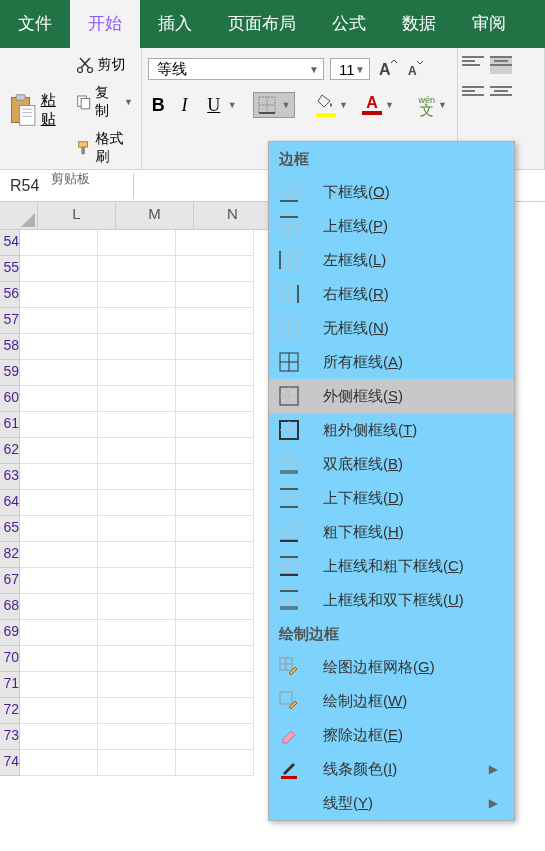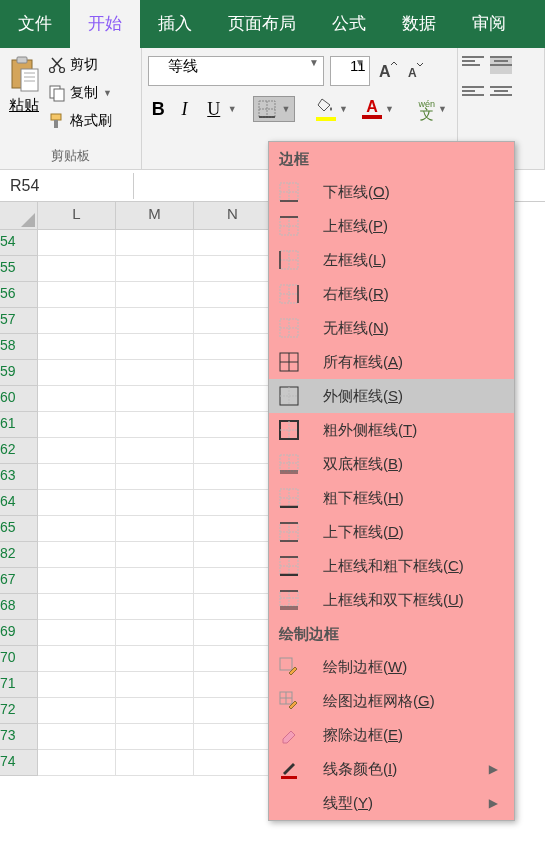--- a/index.html
+++ b/index.html
@@ -11,31 +11,31 @@
     .tab.active { background: #f3f3f3; color: #8b5cf6; }
     
     
     .ribbon { display: flex; background: #f3f3f3; border-bottom: 1px solid #d4d4d4; height: 122px; }
     .ribbon-group { display: flex; flex-direction: column; border-right: 1px solid #d4d4d4; padding: 4px 6px 2px; position: relative; }
     .group-label { font-size: 13px; color: #666; text-align: center; padding: 2px 0; margin-top: auto; }
     
     
     .clipboard { width: 142px; }
     .clipboard-main { display: flex; gap: 4px; flex: 1; }
-    .paste-btn { display: flex; flex-direction: column; align-items: center; gap: 4px; padding: 4px 2px; cursor: pointer; text-decoration: underline; }
+    .paste-btn { display: flex; flex-direction: row; align-items: center; gap: 4px; padding: 4px 2px; cursor: pointer; text-decoration: underline; }
     .paste-icon { width: 32px; height: 36px; }
     .clipboard-actions { display: flex; flex-direction: column; gap: 6px; padding-top: 2px; }
     .clip-action { display: flex; align-items: center; gap: 4px; font-size: 14px; cursor: pointer; padding: 2px; }
     .clip-icon { width: 18px; height: 18px; }
     
     
     .font-group { width: 316px; }
     .font-row { display: flex; gap: 6px; align-items: center; }
     .font-row1 { margin-bottom: 10px; margin-top: 4px; }
-    .font-select { border: 1px solid #ababab; background: #fff; height: 30px; display: flex; padding: 0 19px; position: relative; }
+    .font-select { border: 1px solid #ababab; background: #fff; height: 22px; display: flex; align-items: center; padding: 0 8px; position: relative; }
     .font-name { width: 176px; font-size: 15px; }
     .font-size { width: 40px; font-size: 15px; }
     .dropdown-arrow { position: absolute; right: 4px; font-size: 10px; color: #666; }
     .font-resize-btn { width: 22px; height: 26px; display: flex; align-items: center; justify-content: center; }
     .bold, .italic, .underline { width: 26px; height: 26px; display: flex; align-items: center; justify-content: center; font-size: 18px; cursor: pointer; }
     .bold { font-weight: bold; }
     .italic { font-style: italic; font-family: serif; }
     .underline { text-decoration: underline; font-family: serif; }
     .btn-group { display: flex; align-items: center; }
     .border-btn { background: #c8c8c8; border: 1px solid #969696; padding: 3px 4px; display: flex; align-items: center; gap: 4px; cursor: pointer; }
@@ -54,25 +54,25 @@
     .name-box { width: 134px; border-right: 1px solid #ccc; padding: 4px 10px; font-size: 16px; color: #333; }
     
     
     .sheet { display: flex; }
     .col-headers { display: flex; height: 28px; }
     .corner-cell { width: 38px; background: #e6e6e6; border-right: 1px solid #ccc; border-bottom: 1px solid #ccc; position: relative; }
     .corner-tri { position: absolute; bottom: 2px; right: 2px; width: 0; height: 0; border: 7px solid transparent; border-right-color: #b0b0b0; border-bottom-color: #b0b0b0; }
     .col-header { width: 78px; text-align: center; background: #e6e6e6; border-right: 1px solid #ccc; border-bottom: 1px solid #ccc; font-size: 15px; color: #555; padding: 3px 0; }
     .rows { }
     .row { display: flex; height: 26px; }
-    .row-header { width: 38px; text-align: left; background: #e6e6e6; border-right: 1px solid #ccc; border-bottom: 1px solid #ccc; font-size: 14px; color: #15803d; padding: 3px 0; }
+    .row-header { width: 20px; text-align: right; background: #e6e6e6; border-right: 1px solid #ccc; border-bottom: 1px solid #ccc; font-size: 14px; color: #4c1d95; padding: 3px 0; }
     .cell { width: 78px; border-right: 1px solid #e0e0e0; border-bottom: 1px solid #e0e0e0; }
     
     
-    .borders-menu { position: absolute; left: 268px; top: 141px; width: 247px; background: #fca5a5; border: 1px solid #b0b0b0; box-shadow: 2px 2px 6px rgba(0,0,0,0.3); z-index: 10; }
+    .borders-menu { position: absolute; left: 268px; top: 141px; width: 247px; background: #7dd3fc; border: 1px solid #b0b0b0; box-shadow: 2px 2px 6px rgba(0,0,0,0.3); z-index: 10; }
     .menu-header { font-size: 15px; font-weight: bold; color: #555; padding: 8px 10px 6px; }
     .menu-item { display: flex; align-items: center; gap: 24px; padding: 7px 10px; font-size: 15px; color: #333; cursor: pointer; position: relative; }
     .menu-item.highlighted { background: #c8c8c8; }
     .menu-icon { width: 20px; height: 20px; flex-shrink: 0; }
     .menu-item .shortcut { text-decoration: underline; }
     .submenu-arrow { margin-left: auto; font-size: 12px; color: #666; padding-right: 6px; }
     .small-arrow { font-size: 9px; color: #666; margin-left: 1px; }
   </style>
 </head>
 <body>
@@ -462,34 +462,34 @@
         <line x1="1" y1="19" x2="19" y2="19" stroke="#333"></line>
       </svg>
     <span><span>双底框线(</span><span class="shortcut">B</span><span>)</span></span>
   </div>
 
   <div class="menu-item">
     <svg class="menu-icon" viewBox="0 0 20 20">
         <rect x="1" y="1" width="18" height="18" fill="none" stroke="#bbb" stroke-dasharray="2 1"></rect>
         <line x1="10" y1="1" x2="10" y2="19" stroke="#bbb" stroke-dasharray="2 1"></line>
         <line x1="1" y1="10" x2="19" y2="10" stroke="#bbb" stroke-dasharray="2 1"></line>
-        <line x1="1" y1="19" x2="19" y2="19" stroke="#333" stroke-width="2.5"></line>
-      </svg>
-    <span><span>粗下框线(</span><span class="shortcut">H</span><span>)</span></span>
-  </div>
-
-  <div class="menu-item">
-    <svg class="menu-icon" viewBox="0 0 20 20">
-        <rect x="1" y="1" width="18" height="18" fill="none" stroke="#bbb" stroke-dasharray="2 1"></rect>
-        <line x1="10" y1="1" x2="10" y2="19" stroke="#bbb" stroke-dasharray="2 1"></line>
-        <line x1="1" y1="10" x2="19" y2="10" stroke="#bbb" stroke-dasharray="2 1"></line>
         <line x1="1" y1="1" x2="19" y2="1" stroke="#333" stroke-width="1.5"></line>
         <line x1="1" y1="19" x2="19" y2="19" stroke="#333" stroke-width="1.5"></line>
       </svg>
     <span><span>上下框线(</span><span class="shortcut">D</span><span>)</span></span>
+  </div>
+
+  <div class="menu-item">
+    <svg class="menu-icon" viewBox="0 0 20 20">
+        <rect x="1" y="1" width="18" height="18" fill="none" stroke="#bbb" stroke-dasharray="2 1"></rect>
+        <line x1="10" y1="1" x2="10" y2="19" stroke="#bbb" stroke-dasharray="2 1"></line>
+        <line x1="1" y1="10" x2="19" y2="10" stroke="#bbb" stroke-dasharray="2 1"></line>
+        <line x1="1" y1="19" x2="19" y2="19" stroke="#333" stroke-width="2.5"></line>
+      </svg>
+    <span><span>粗下框线(</span><span class="shortcut">H</span><span>)</span></span>
   </div>
 
   <div class="menu-item">
     <svg class="menu-icon" viewBox="0 0 20 20">
         <rect x="1" y="1" width="18" height="18" fill="none" stroke="#bbb" stroke-dasharray="2 1"></rect>
         <line x1="10" y1="1" x2="10" y2="19" stroke="#bbb" stroke-dasharray="2 1"></line>
         <line x1="1" y1="10" x2="19" y2="10" stroke="#bbb" stroke-dasharray="2 1"></line>
         <line x1="1" y1="1" x2="19" y2="1" stroke="#333" stroke-width="1.5"></line>
         <line x1="1" y1="19" x2="19" y2="19" stroke="#333" stroke-width="2.5"></line>
       </svg>
@@ -506,37 +506,37 @@
         <line x1="1" y1="19" x2="19" y2="19" stroke="#333"></line>
       </svg>
     <span><span>上框线和双下框线(</span><span class="shortcut">U</span><span>)</span></span>
   </div>
 
   <div class="menu-header">绘制边框</div>
 
   <div class="menu-item">
     <svg class="menu-icon" viewBox="0 0 20 20">
         <rect x="1" y="1" width="12" height="12" fill="none" stroke="#999"></rect>
-        <path d="M10 16 L16 10 L18 12 L12 18 Z" fill="#f4a742" stroke="#8a6a2f"></path>
-      </svg>
-    <span><span>绘制边框(</span><span class="shortcut">W</span><span>)</span></span>
-  </div>
-
-  <div class="menu-item">
-    <svg class="menu-icon" viewBox="0 0 20 20">
-        <rect x="1" y="1" width="12" height="12" fill="none" stroke="#999"></rect>
         <line x1="7" y1="1" x2="7" y2="13" stroke="#999"></line>
         <line x1="1" y1="7" x2="13" y2="7" stroke="#999"></line>
         <path d="M10 16 L16 10 L18 12 L12 18 Z" fill="#f4a742" stroke="#8a6a2f"></path>
       </svg>
     <span><span>绘图边框网格(</span><span class="shortcut">G</span><span>)</span></span>
   </div>
 
   <div class="menu-item">
     <svg class="menu-icon" viewBox="0 0 20 20">
+        <rect x="1" y="1" width="12" height="12" fill="none" stroke="#999"></rect>
+        <path d="M10 16 L16 10 L18 12 L12 18 Z" fill="#f4a742" stroke="#8a6a2f"></path>
+      </svg>
+    <span><span>绘制边框(</span><span class="shortcut">W</span><span>)</span></span>
+  </div>
+
+  <div class="menu-item">
+    <svg class="menu-icon" viewBox="0 0 20 20">
         <path d="M4 14 L12 6 L16 10 L8 18 L4 18 Z" fill="#f4a0b8" stroke="#d4708e"></path>
       </svg>
     <span><span>擦除边框(</span><span class="shortcut">E</span><span>)</span></span>
   </div>
 
   <div class="menu-item">
     <svg class="menu-icon" viewBox="0 0 20 20">
         <path d="M4 14 L14 4 L16 6 L6 16 Z" fill="#333"></path>
         <rect x="2" y="17" width="16" height="3" fill="#c00000"></rect>
       </svg>

